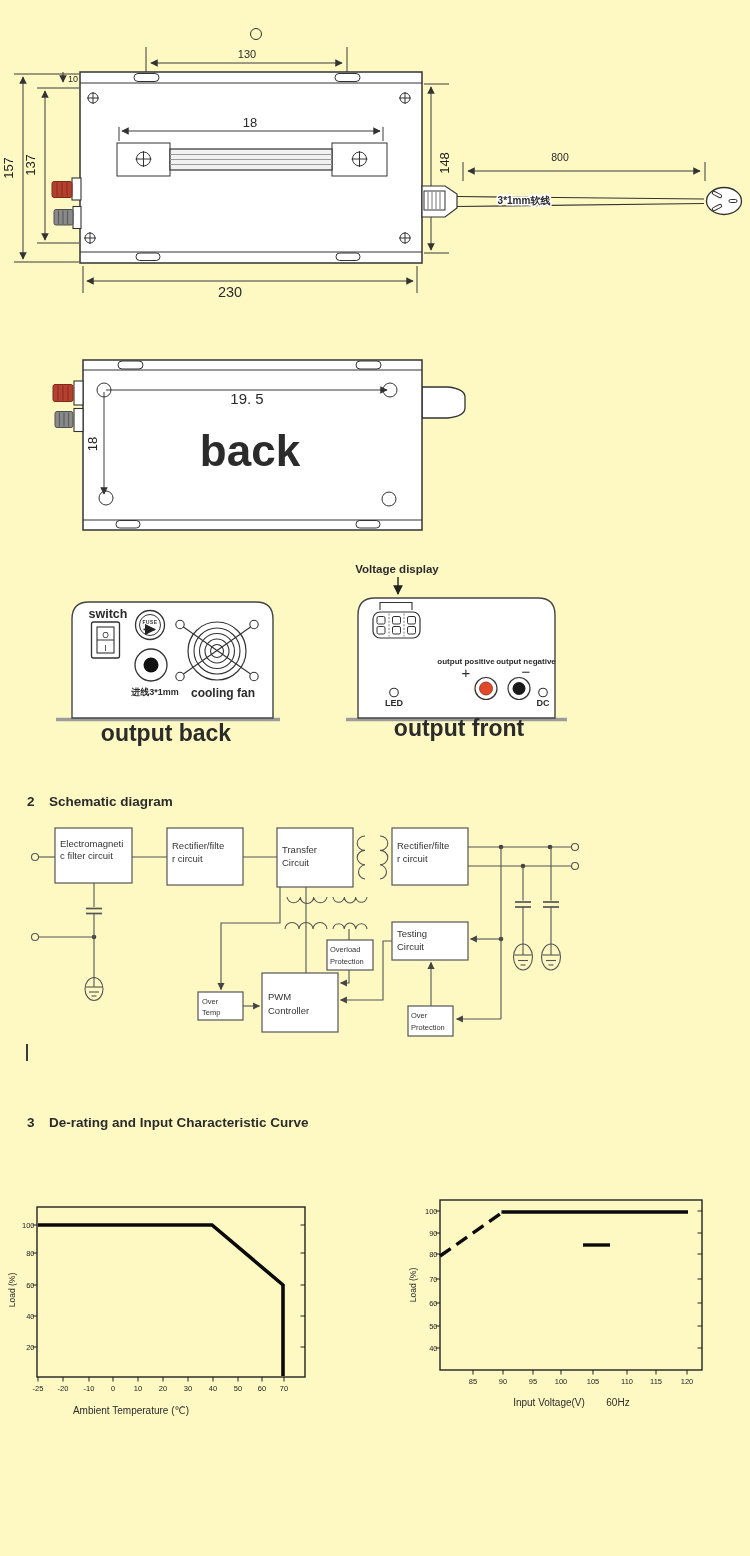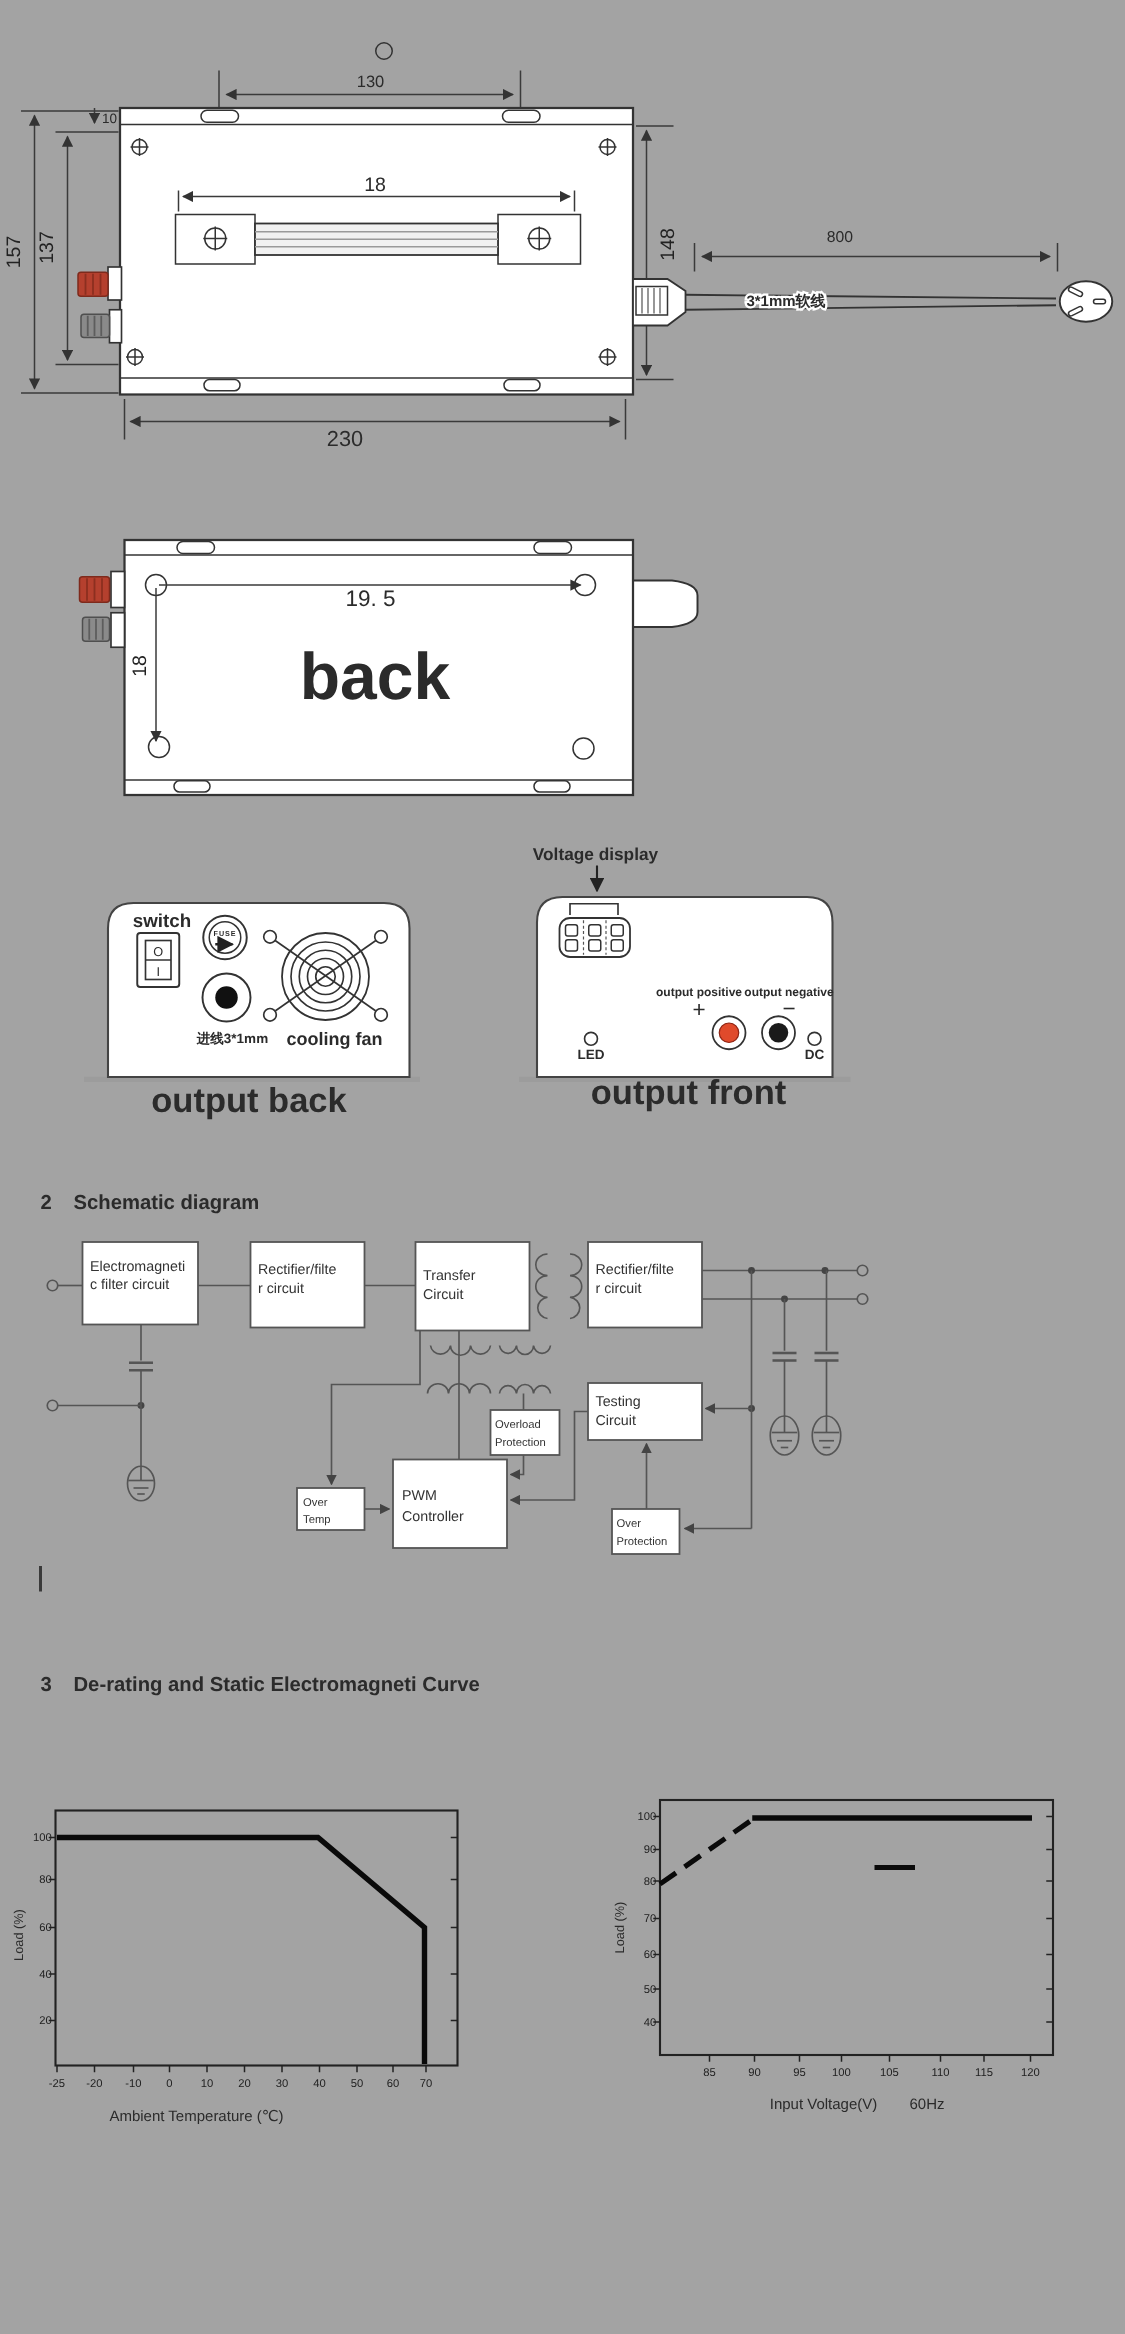--- a/index.html
+++ b/index.html
@@ -1,16 +1,16 @@
 <!DOCTYPE html>
 <html><head>
 <meta charset="utf-8">
 <style>
   html,body{margin:0;padding:0;background:#fff;}
-  .page{position:relative;width:750px;height:1556px;background:#a3a3a3;overflow:hidden;
+  .page{position:relative;width:750px;height:1556px;background:#fef9c3;overflow:hidden;
         font-family:"Liberation Sans","DejaVu Sans",sans-serif;}
   .page svg{position:absolute;left:0;}
   svg text{font-family:"Liberation Sans","DejaVu Sans",sans-serif;fill:#2b2b2b;}
   .body-line{fill:#fff;stroke:#333;stroke-width:1.5;}
   .thin{stroke:#333;stroke-width:1;fill:none;}
   .dim{stroke:#3a3a3a;stroke-width:1;fill:none;}
   .w{stroke:#555;stroke-width:1.1;fill:none;}
   .blk{fill:#fff;stroke:#555;stroke-width:1.2;}
   .blktxt{font-size:9.5px;fill:#333;}
   .blktxt-s{font-size:7.5px;fill:#333;}
@@ -433,21 +433,21 @@
     <g>
       <rect class="blk" x="408" y="191" width="45" height="30"></rect>
       <text class="blktxt-s" x="411" y="203">Over</text>
       <text class="blktxt-s" x="411" y="215">Protection</text>
     </g>
   </svg>
 
   <div class="cursor-bar"></div>
 
   <div class="sec-heading" style="left:27px;top:1115px">
-    <span class="num">3</span><span>De-rating and Static Electromagneti Curve</span>
+    <span class="num">3</span><span>De-rating and Input Characteristic Curve</span>
   </div>
 
   <svg style="top:1195px" width="750" height="245" viewBox="0 0 750 245">
 
     <g>
       <rect class="axis" x="37" y="12" width="268" height="170"></rect>
       <g stroke="#222" stroke-width="1">
         <line x1="32.5" y1="30" x2="37" y2="30"></line>
           <line x1="300.5" y1="30" x2="305" y2="30"></line>
         <line x1="32.5" y1="58" x2="37" y2="58"></line>

